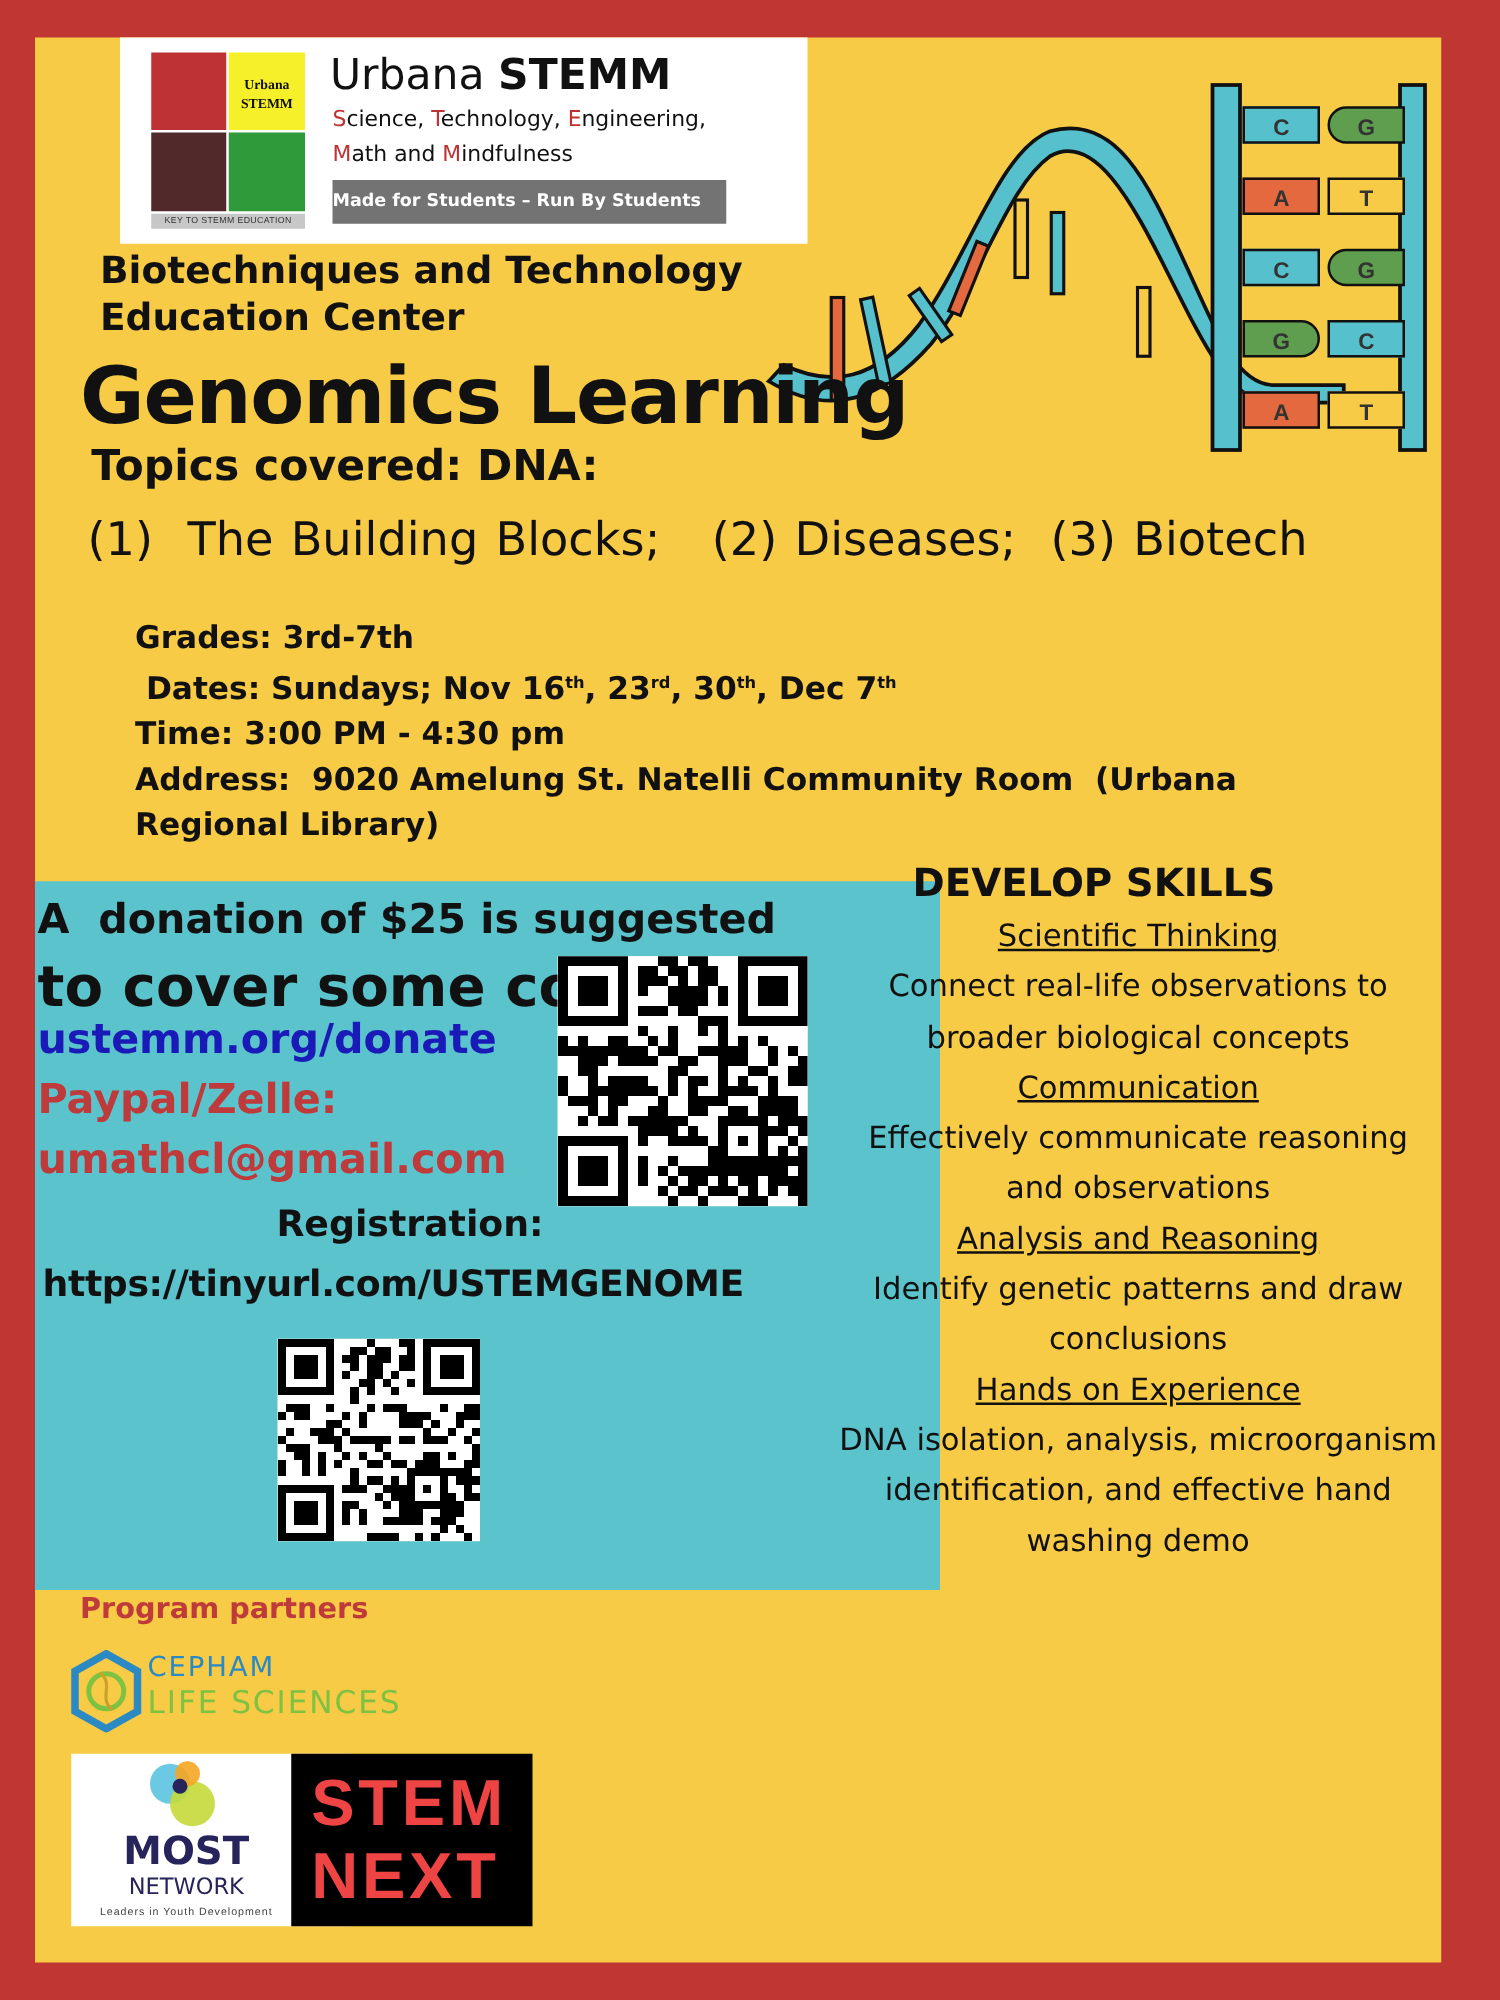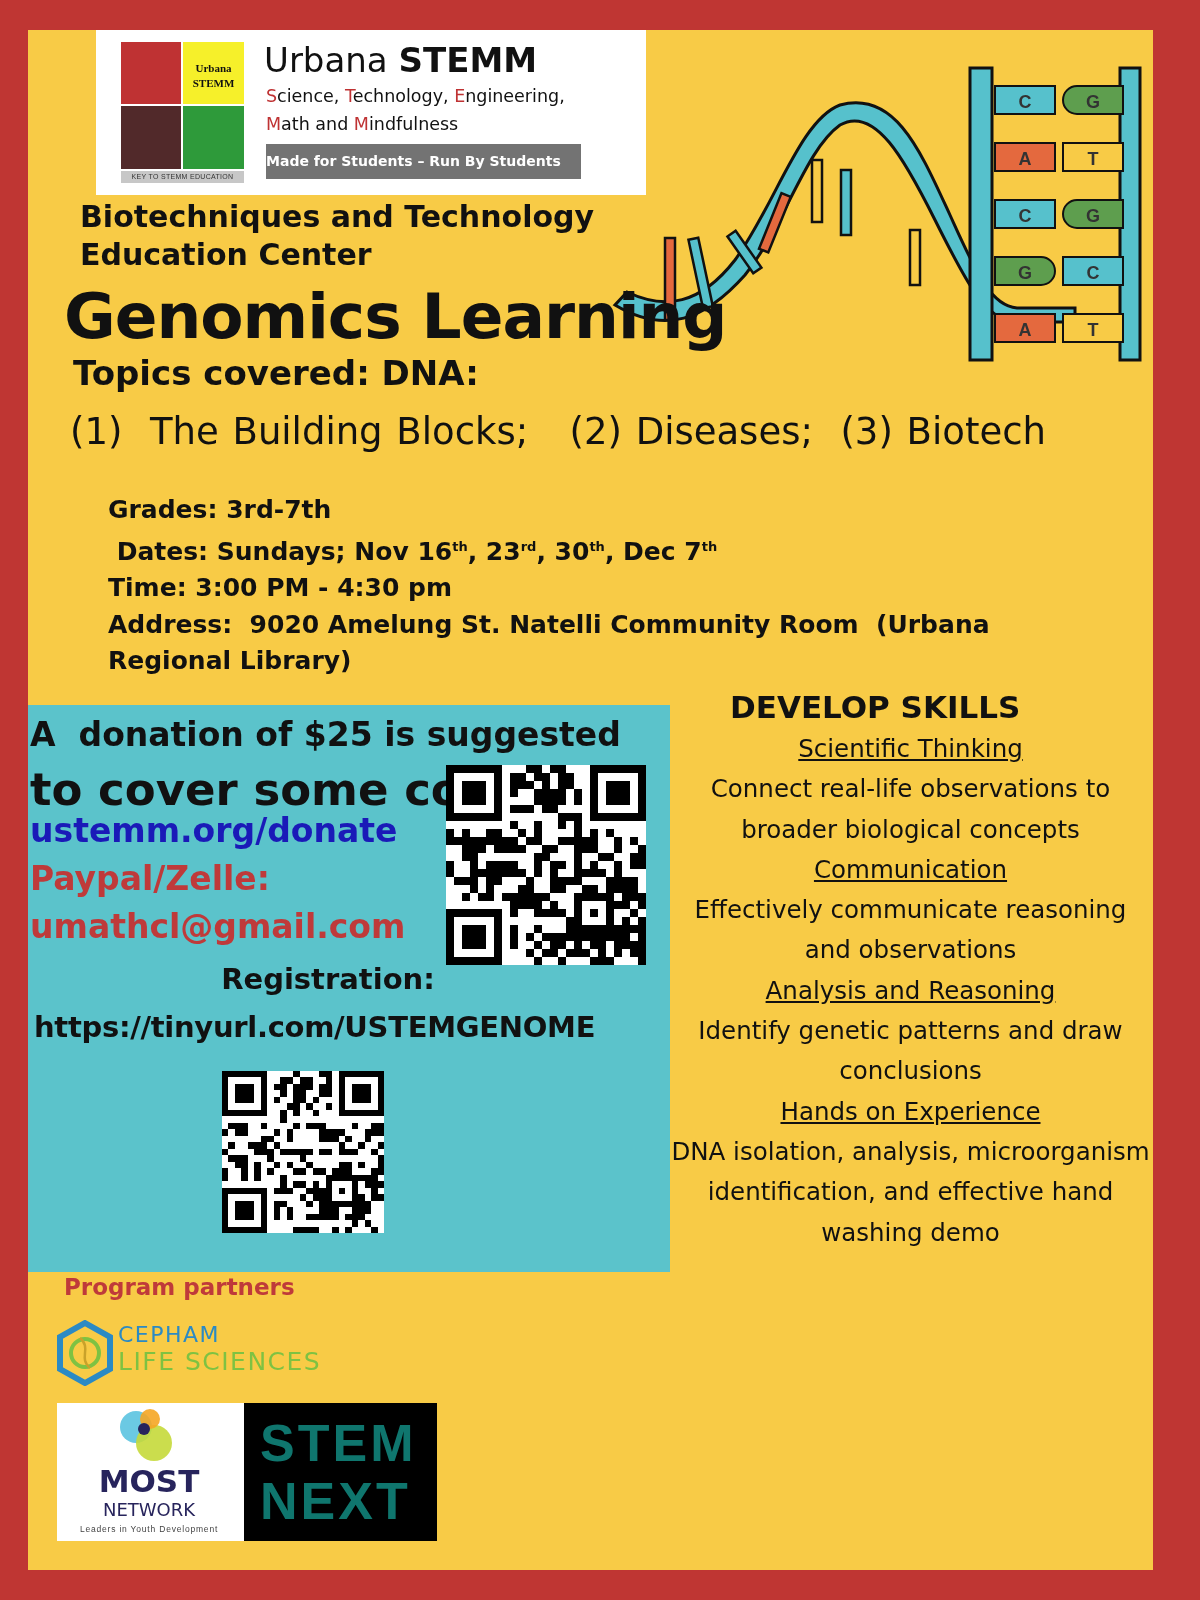--- a/index.html
+++ b/index.html
@@ -29,21 +29,21 @@
   .center-title { text-align:left; font-weight:bold; font-family:"DejaVu Sans", sans-serif; }
   .h-org { left:52px; top:168px; width:600px; font-size:30px; line-height:38px; }
   .h-main { left:36px; top:250px; font-size:63px; font-weight:bold; letter-spacing:-1px; font-family:"DejaVu Sans", sans-serif; }
   .h-topics { left:45px; top:323px; font-size:34px; font-weight:bold; font-family:"DejaVu Sans", sans-serif; }
   .h-list { left:42px; top:380px; font-size:37px; font-family:"DejaVu Sans", sans-serif; font-weight:normal; letter-spacing:0px; word-spacing:2px; }
 
   .details { left:80px; top:462px; font-size:25px; font-weight:bold; line-height:36.5px; font-family:"DejaVu Sans", sans-serif; }
   .details sup { font-size:13px; }
 
   
-  .teal { left:0; top:675px; width:642px; height:567px; background:#5BC3CB; }
+  .teal { left:0; top:675px; width:724px; height:567px; background:#5BC3CB; }
   .don1 { left:2px; top:10px; font-size:33px; font-weight:bold; font-family:"DejaVu Sans", sans-serif; }
   .don2 { left:2px; top:58px; font-size:45px; font-weight:bold; font-family:"DejaVu Sans", sans-serif; }
   .don3 { left:2px; top:106px; font-size:33px; font-weight:bold; color:#1A1AB8; font-family:"DejaVu Sans", sans-serif; }
   .don4 { left:2px; top:154px; font-size:33px; font-weight:bold; color:#BF3A3A; font-family:"DejaVu Sans", sans-serif; }
   .don5 { left:2px; top:202px; font-size:33px; font-weight:bold; color:#BF3A3A; font-family:"DejaVu Sans", sans-serif; }
   .qr1 { left:418px; top:60px; width:200px; height:200px; background:#fff; }
   .reg-label { left:0; top:257px; width:600px; text-align:center; font-size:29px; font-weight:bold; font-family:"DejaVu Sans", sans-serif; }
   .reg-url { left:6px; top:305px; font-size:29px; font-weight:bold; font-family:"DejaVu Sans", sans-serif; letter-spacing:-0.3px; }
   .qr2 { left:194px; top:366px; width:162px; height:162px; background:#fff; }
 
@@ -53,21 +53,21 @@
   .skills .sk-head { text-decoration:underline; }
 
   .partners-label { left:36px; top:1244px; font-size:23px; font-weight:bold; color:#BF3A3A; font-family:"DejaVu Sans", sans-serif; }
   .cepham { left:28px; top:1290px; width:320px; height:70px; }
   .cepham .c1 { position:absolute; left:62px; top:2px; font-size:22px; color:#2B8AC4; letter-spacing:1.5px; font-family:"DejaVu Sans", sans-serif; }
   .cepham .c2 { position:absolute; left:62px; top:27px; font-size:25px; color:#7EC242; letter-spacing:1.5px; font-family:"DejaVu Sans", sans-serif; }
   .most { left:29px; top:1373px; width:184px; height:138px; background:#fff; text-align:center;padding-left:40px; }
   .most .m1 { position:absolute; left:0; width:184px; top:60px; font-size:31px; font-weight:bold; color:#27245C; font-family:"DejaVu Sans", sans-serif; }
   .most .m2 { position:absolute; left:0; width:184px; top:96px; font-size:18px; color:#27245C; font-family:"DejaVu Sans", sans-serif; }
   .most .m3 { position:absolute; left:0; width:184px; top:121px; font-size:8.5px; color:#444; letter-spacing:0.8px; }
-  .stemnext { left:216px; top:1373px; width:193px; height:138px; background:#000; color:#0f766e; }
+  .stemnext { left:205px; top:1373px; width:193px; height:138px; background:#000; color:#ef4444; }
   .stemnext .s1 { position:absolute; left:16px; top:10px; font-size:52px; font-weight:bold; letter-spacing:3px; }
   .stemnext .s2 { position:absolute; left:16px; top:68px; font-size:52px; font-weight:bold; letter-spacing:3px; }
 
   .contact { left:567px; top:1290px; font-size:24px; line-height:40.5px; font-family:"DejaVu Sans", sans-serif; }
 </style>
 </head>
 <body>
 
 <div class="poster">
 

